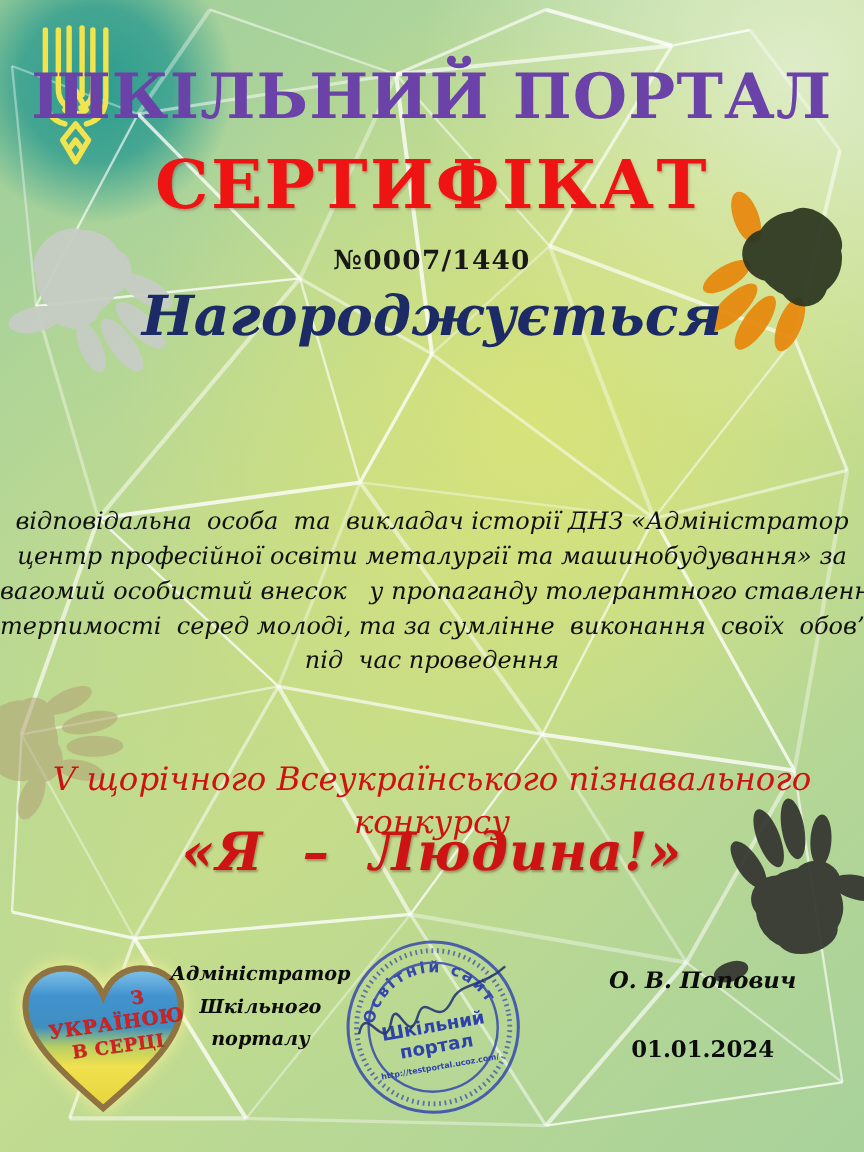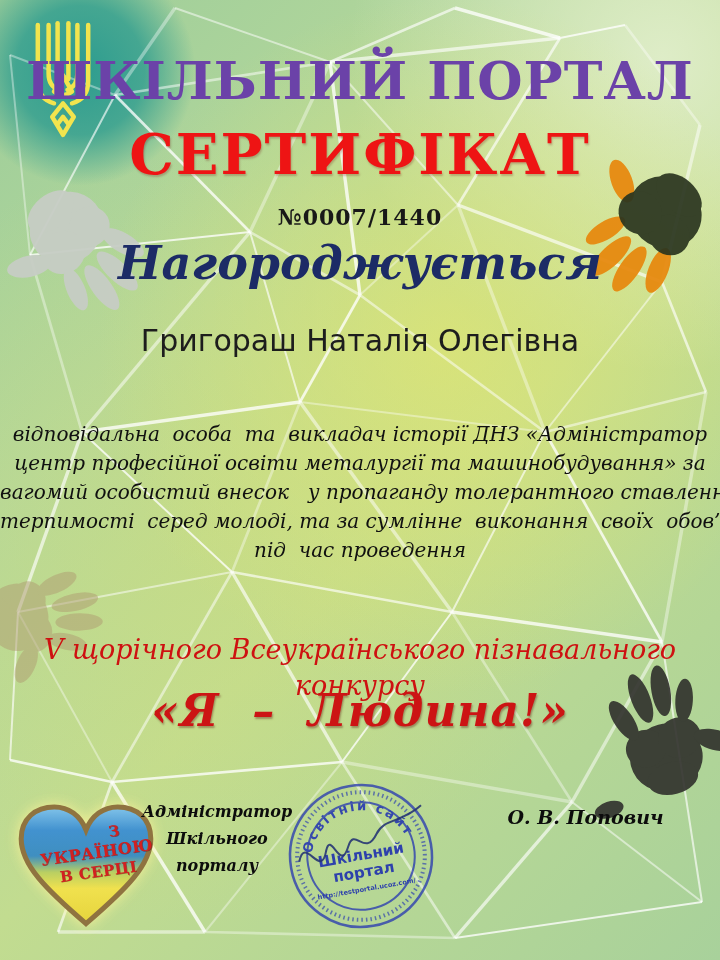--- a/index.html
+++ b/index.html
@@ -180,21 +180,20 @@
       <path d="M50,66 L40,84 Q50,92 60,84 Z"></path>
       <path d="M50,97 L38,112 L50,132 L62,112 Z"></path>
       <path d="M44,120 L50,112 L56,120"></path>
     </g>
   </svg>
 
   <div class="abs txt portal-title">ШКІЛЬНИЙ ПОРТАЛ</div>
   <div class="abs txt cert-title">СЕРТИФІКАТ</div>
   <div class="abs txt cert-number">№0007/1440</div>
   <div class="abs txt award-label">Нагороджується</div>
-  <div class="abs txt recipient">Григораш Наталія Олегівна</div>
 
   <div class="abs txt body-text">
     <div>відповідальна  особа  та  викладач історії ДНЗ «Адміністратор</div>
     <div>центр професійної освіти металургії та машинобудування» за</div>
     <div>вагомий особистий внесок   у пропаганду толерантного ставлення й</div>
     <div>терпимості  серед молоді, та за сумлінне  виконання  своїх  обов’язків</div>
     <div>під  час проведення</div>
   </div>
 
   <div class="abs txt contest-line">V щорічного Всеукраїнського пізнавального конкурсу</div>
@@ -240,14 +239,15 @@
         <textPath href="#arcTop" startOffset="50%" text-anchor="middle">Освітній сайт</textPath>
       </text>
       <text x="75" y="79" text-anchor="middle" font-size="15" font-weight="bold" fill="#2436ae">Шкільний</text>
       <text x="75" y="96" text-anchor="middle" font-size="15" font-weight="bold" fill="#2436ae">портал</text>
       <text x="75" y="110" text-anchor="middle" font-size="6.5" font-weight="bold" fill="#2436ae">http://testportal.ucoz.com/</text>
       <path d="M14,70 C24,44 32,92 42,64 C50,44 52,88 64,64 C74,44 78,78 94,56 C104,42 120,50 142,36" stroke="#1c2a72" stroke-width="2" fill="none" opacity="0.9"></path>
     </svg>
   </div>
 
   <div class="abs signatory">О. В. Попович</div>
+  <div class="abs date">01.01.2024</div>
 
 </div>
 
 </body></html>

